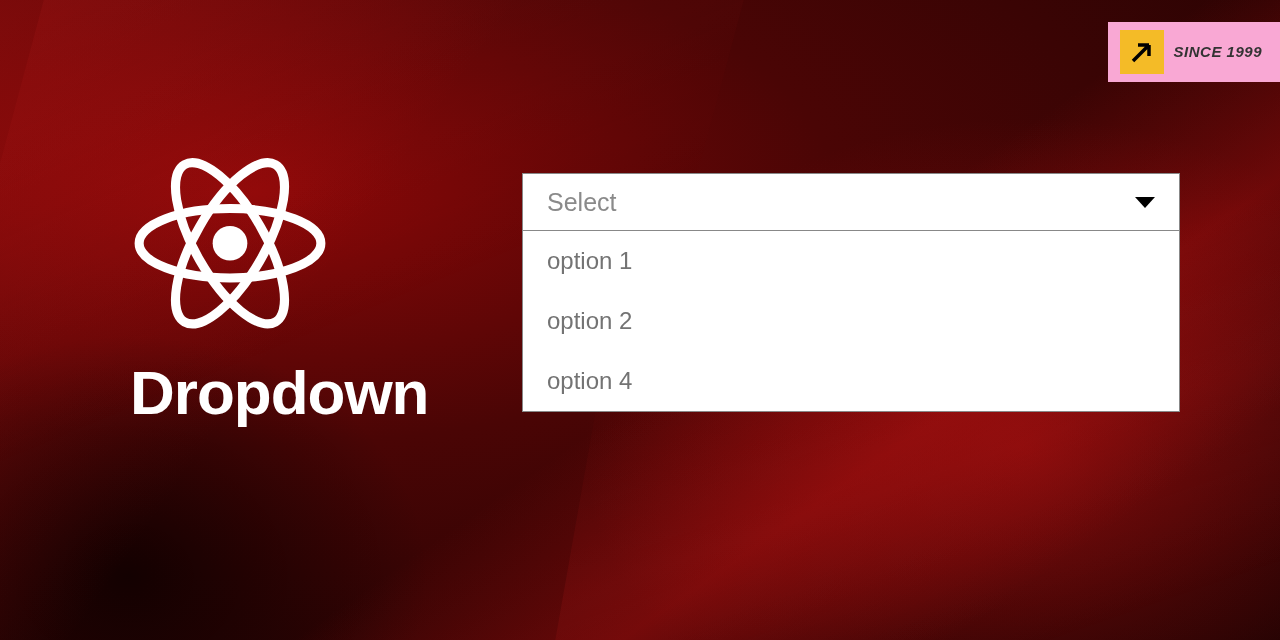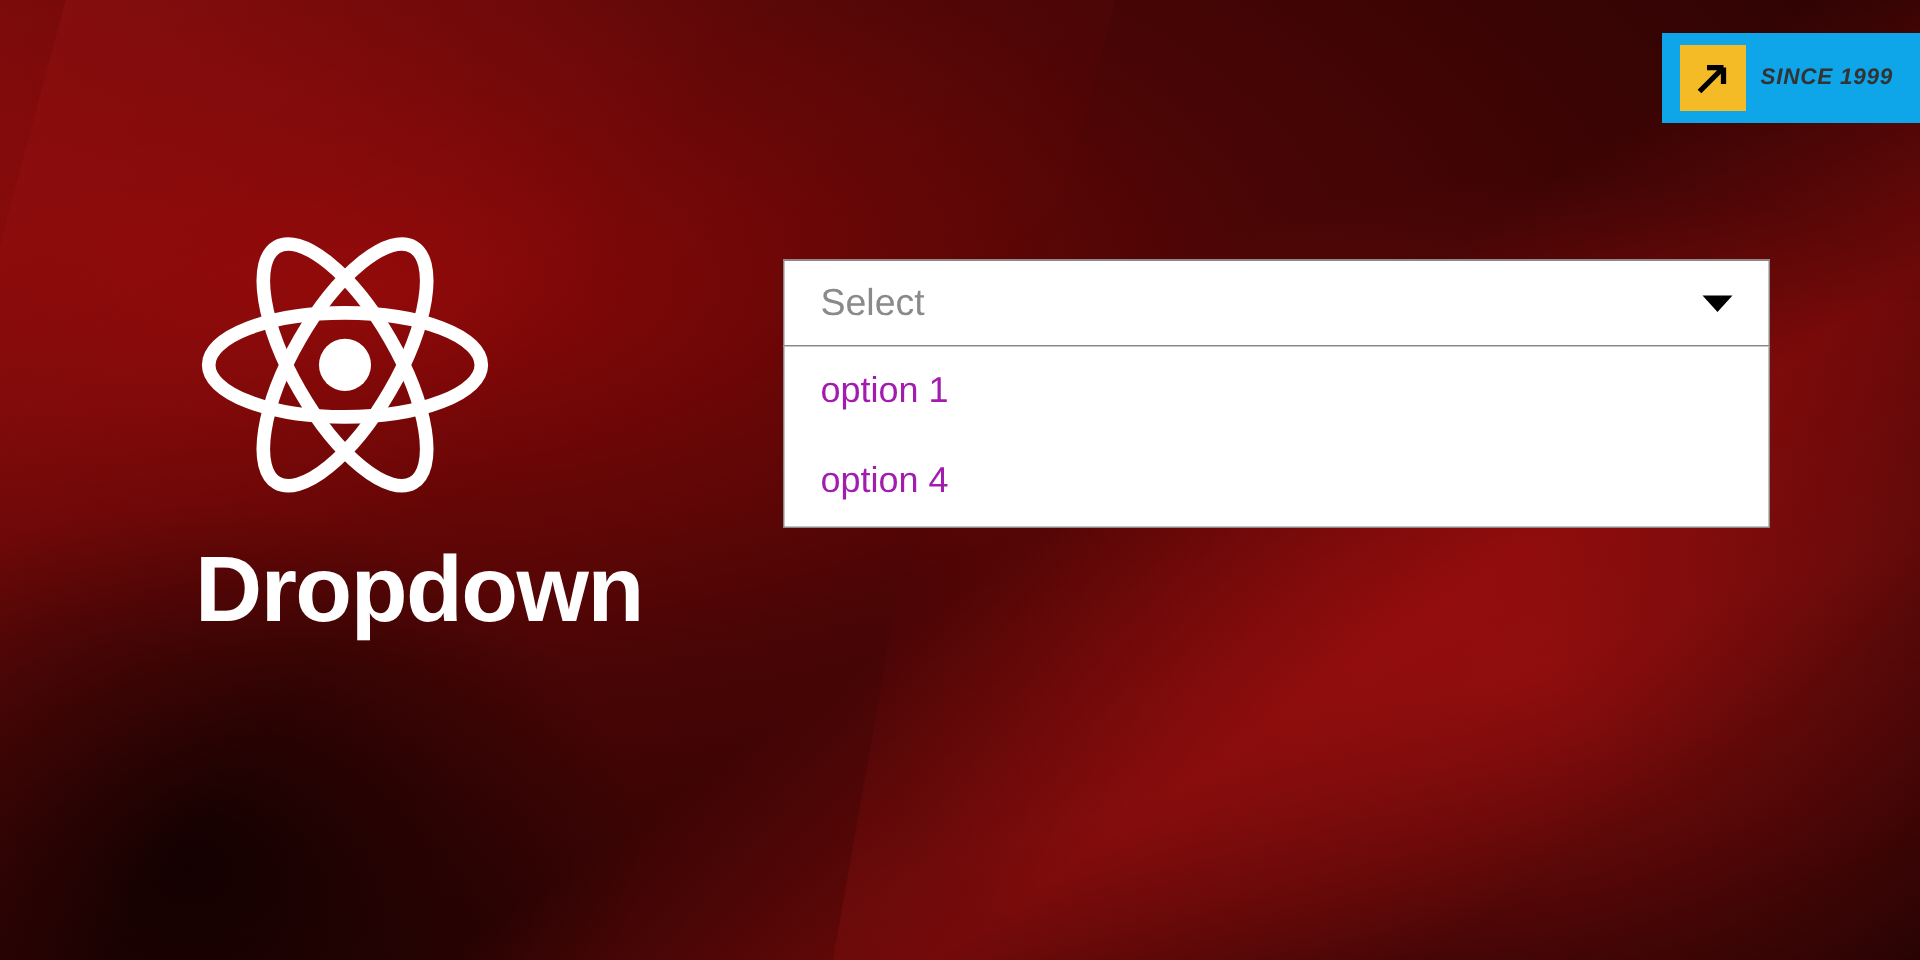--- a/index.html
+++ b/index.html
@@ -47,21 +47,21 @@
       width: 800px;
       height: 600px;
       background: linear-gradient(160deg, transparent 20%, rgba(200,30,30,0.3) 45%, transparent 70%);
       transform: skewX(-10deg);
     }
 
     .badge {
       position: absolute;
       top: 22px;
       right: 0;
-      background: #0ea5e9;
+      background: #f9a8d4;
       display: flex;
       align-items: center;
       padding: 8px 18px 8px 12px;
       gap: 10px;
       z-index: 5;
     }
     .badge-icon {
       width: 44px;
       height: 44px;
       background: #f4bb27;
@@ -138,21 +138,21 @@
       border-top: 11px solid #000;
     }
     .dropdown-list {
       background: #fff;
       border: 1px solid #888;
       border-top: none;
     }
     .dropdown-option {
       padding: 16px 24px;
       font-size: 24px;
-      color: #a21caf;
+      color: #737373;
       cursor: pointer;
     }
   </style>
 </head>
 <body>
 
 <div class="bg-overlay"></div>
 <div class="bg-streaks"></div>
 
 <div class="badge">
@@ -180,15 +180,16 @@
   </div>
 </div>
 
 <div class="dropdown-wrap">
   <div class="dropdown-select">
     <span class="dropdown-placeholder">Select</span>
     <span class="dropdown-caret"></span>
   </div>
   <div class="dropdown-list">
     <div class="dropdown-option">option 1</div>
+    <div class="dropdown-option">option 2</div>
     <div class="dropdown-option">option 4</div>
   </div>
 </div>
 
 </body></html>

